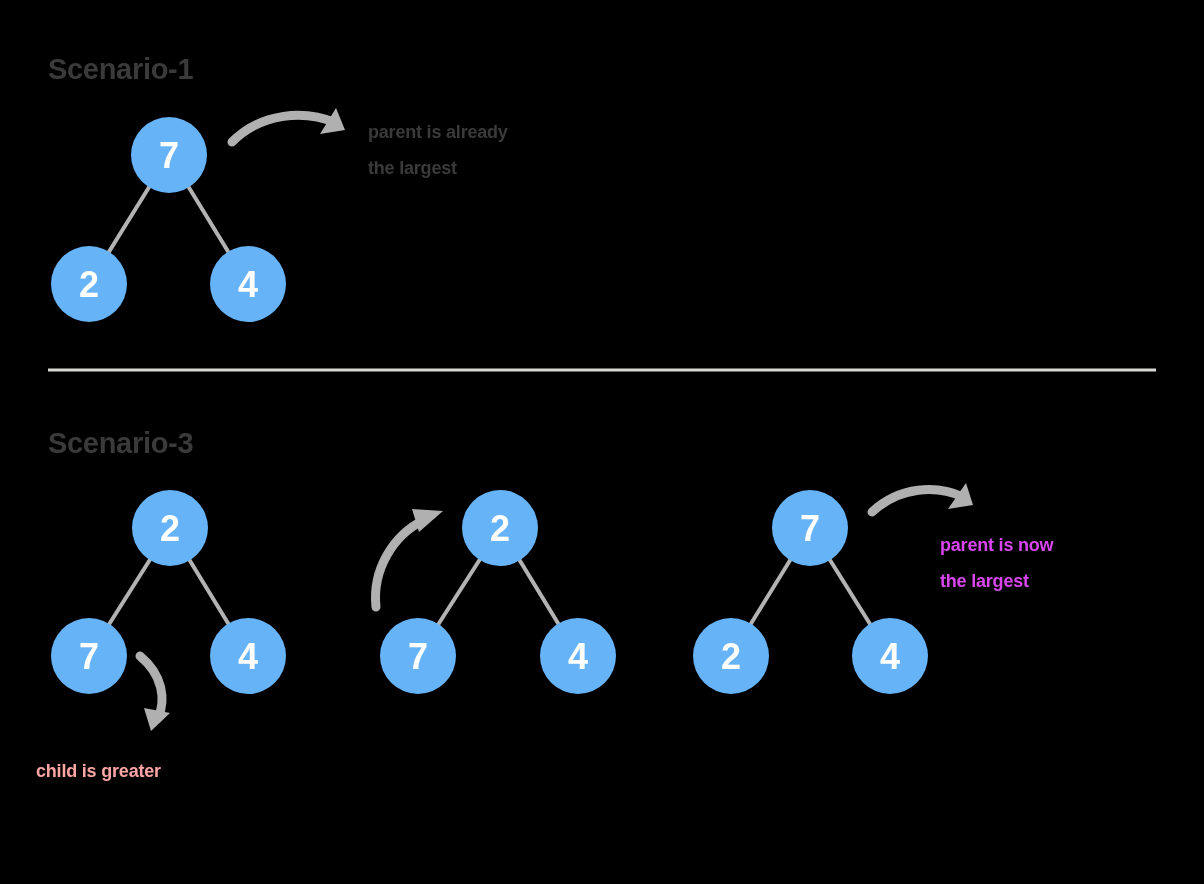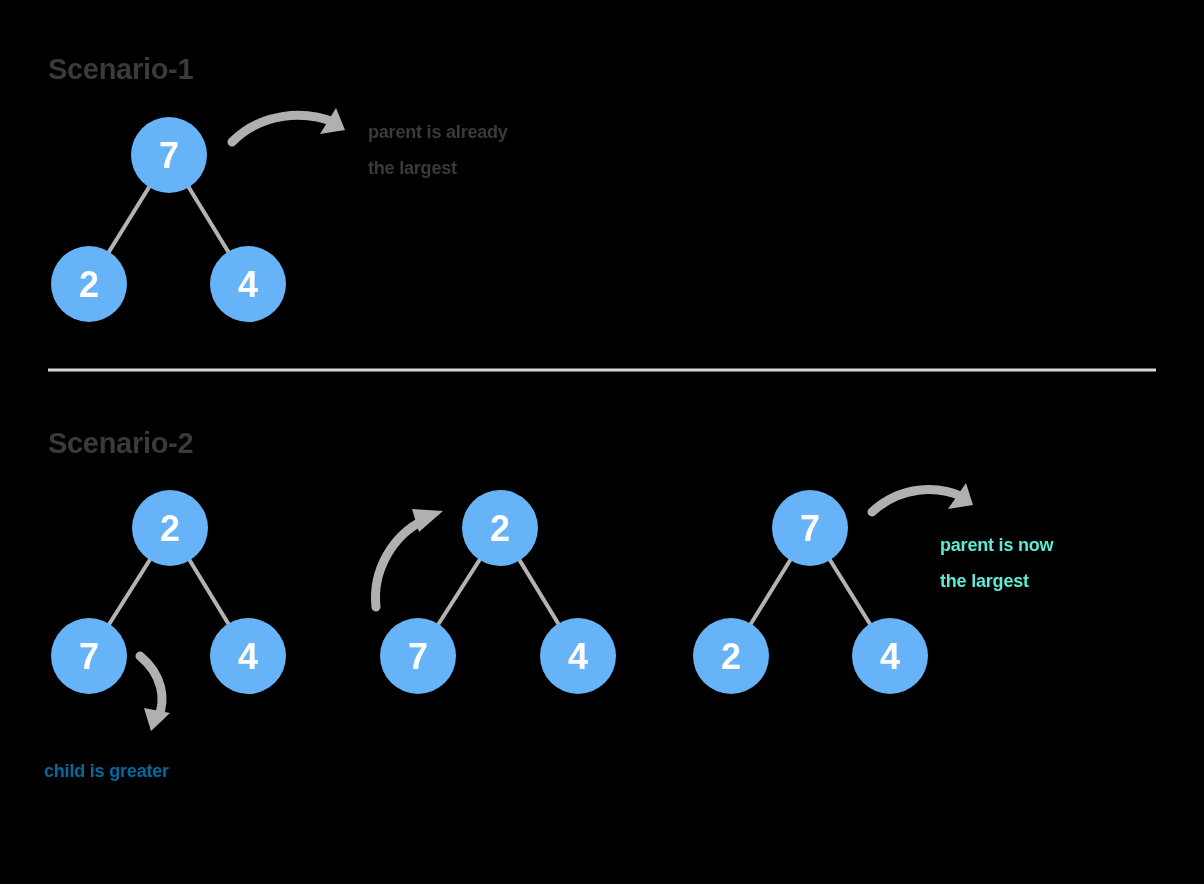--- a/index.html
+++ b/index.html
@@ -109,31 +109,31 @@
     </svg>
   <div id="overlay">
       <div class="section-title" style="left: 48px; top: 53px;">Scenario-1</div>
       <div class="node-label" style="left: 169px; top: 156px; color: rgb(255, 255, 255);">7</div>
       <div class="node-label" style="left: 89px; top: 285px; color: rgb(255, 255, 255);">2</div>
       <div class="node-label" style="left: 248px; top: 285px; color: rgb(255, 255, 255);">4</div>
       <div class="annotation" style="left: 368px; top: 114px; color: rgb(58, 58, 58);">
         <div>parent is already</div>
         <div>the largest</div>
       </div>
-      <div class="section-title" style="left: 48px; top: 427px;">Scenario-2</div>
+      <div class="section-title" style="left: 48px; top: 427px;">Scenario-3</div>
       <div class="node-label" style="left: 170px; top: 529px; color: rgb(255, 255, 255);">2</div>
       <div class="node-label" style="left: 89px; top: 657px; color: rgb(255, 255, 255);">7</div>
       <div class="node-label" style="left: 248px; top: 657px; color: rgb(255, 255, 255);">4</div>
       <div class="node-label" style="left: 500px; top: 529px; color: rgb(255, 255, 255);">2</div>
       <div class="node-label" style="left: 418px; top: 657px; color: rgb(255, 255, 255);">7</div>
       <div class="node-label" style="left: 578px; top: 657px; color: rgb(255, 255, 255);">4</div>
       <div class="node-label" style="left: 810px; top: 529px; color: rgb(255, 255, 255);">7</div>
       <div class="node-label" style="left: 731px; top: 657px; color: rgb(255, 255, 255);">2</div>
       <div class="node-label" style="left: 890px; top: 657px; color: rgb(255, 255, 255);">4</div>
-      <div class="annotation" style="left: 44px; top: 753px; color: #0369a1;">
+      <div class="annotation" style="left: 36px; top: 753px; color: #fca5a5;">
         <div>child is greater</div>
       </div>
-      <div class="annotation" style="left: 940px; top: 527px; color: #5eead4;">
+      <div class="annotation" style="left: 940px; top: 527px; color: #d946ef;">
         <div>parent is now</div>
         <div>the largest</div>
       </div>
     </div>
 </div>
 
 </body></html>

